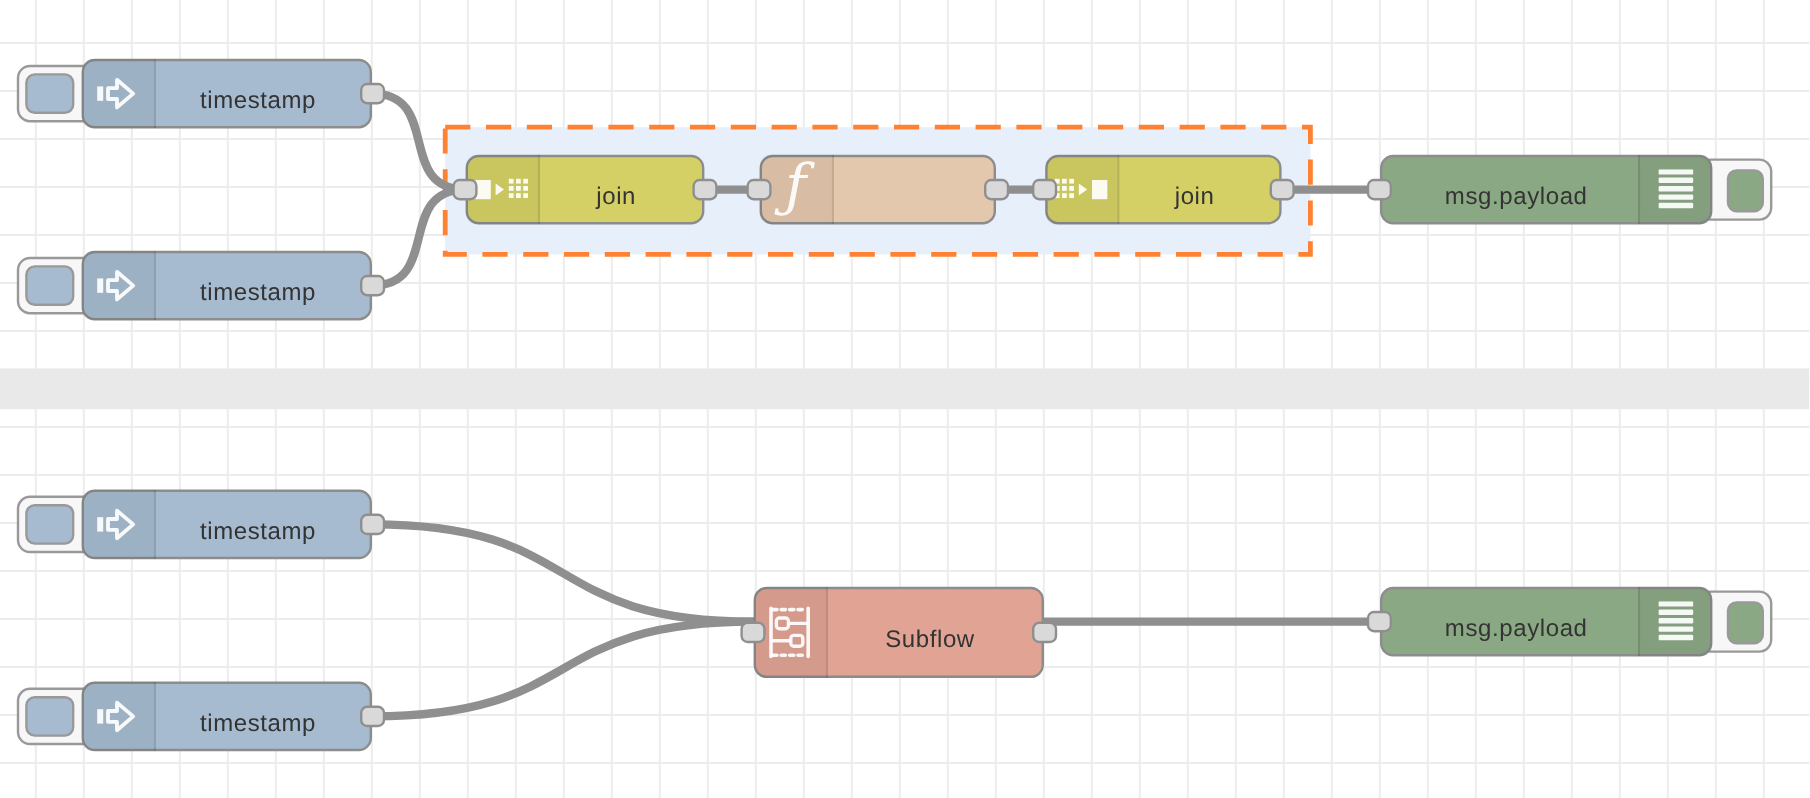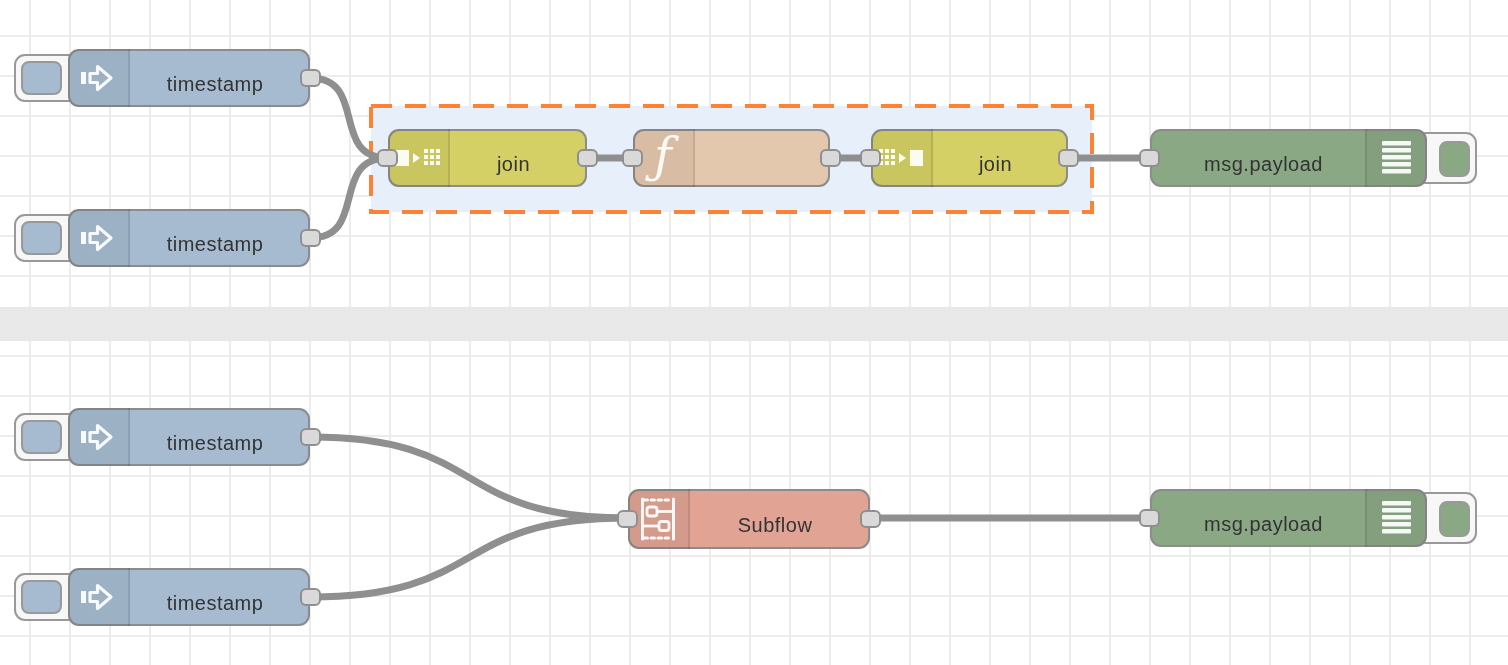--- a/index.html
+++ b/index.html
@@ -188,21 +188,21 @@
         <div class="node-body" style="background: rgb(166, 187, 207);"></div>
         <div class="node-icon left">
           <svg class="icon-svg" width="40" height="40" viewBox="0 0 40 40">
             <rect x="3" y="14" width="5" height="12" fill="rgba(255,255,255,0.92)"></rect>
             <path d="M12 15.5 h7.5 v-7 L33 20 L19.5 31.5 v-7 H12 z" fill="none" stroke="rgba(255,255,255,0.92)" stroke-width="3.2" stroke-linejoin="round"></path>
           </svg>
         </div>
         <div class="node-label" style="left: 62px; right: 10px; color: rgb(51, 51, 51);">timestamp</div>
         <div class="port out"></div>
       </div>
-      <div class="node-wrap" style="left: 628px; top: 489px; width: 242px; height: 60px;">
+      <div class="node-wrap" style="left: 628px; top: 489px; width: 242px; height: 76px;">
         <div class="node-body" style="background: rgb(224, 163, 148);"></div>
         <div class="node-icon left">
           <svg class="icon-svg" width="40" height="46" viewBox="0 0 40 46">
             <g stroke="rgba(255,255,255,0.92)" stroke-width="3" fill="none" stroke-linecap="round">
               <line x1="4.5" y1="3" x2="4.5" y2="43"></line>
               <line x1="35.5" y1="3" x2="35.5" y2="43"></line>
               <line x1="6" y1="4" x2="34" y2="4" stroke-dasharray="3.5 3.5"></line>
               <line x1="6" y1="42" x2="34" y2="42" stroke-dasharray="3.5 3.5"></line>
             </g>
             <g stroke="rgba(255,255,255,0.92)" stroke-width="2.8" fill="none">

